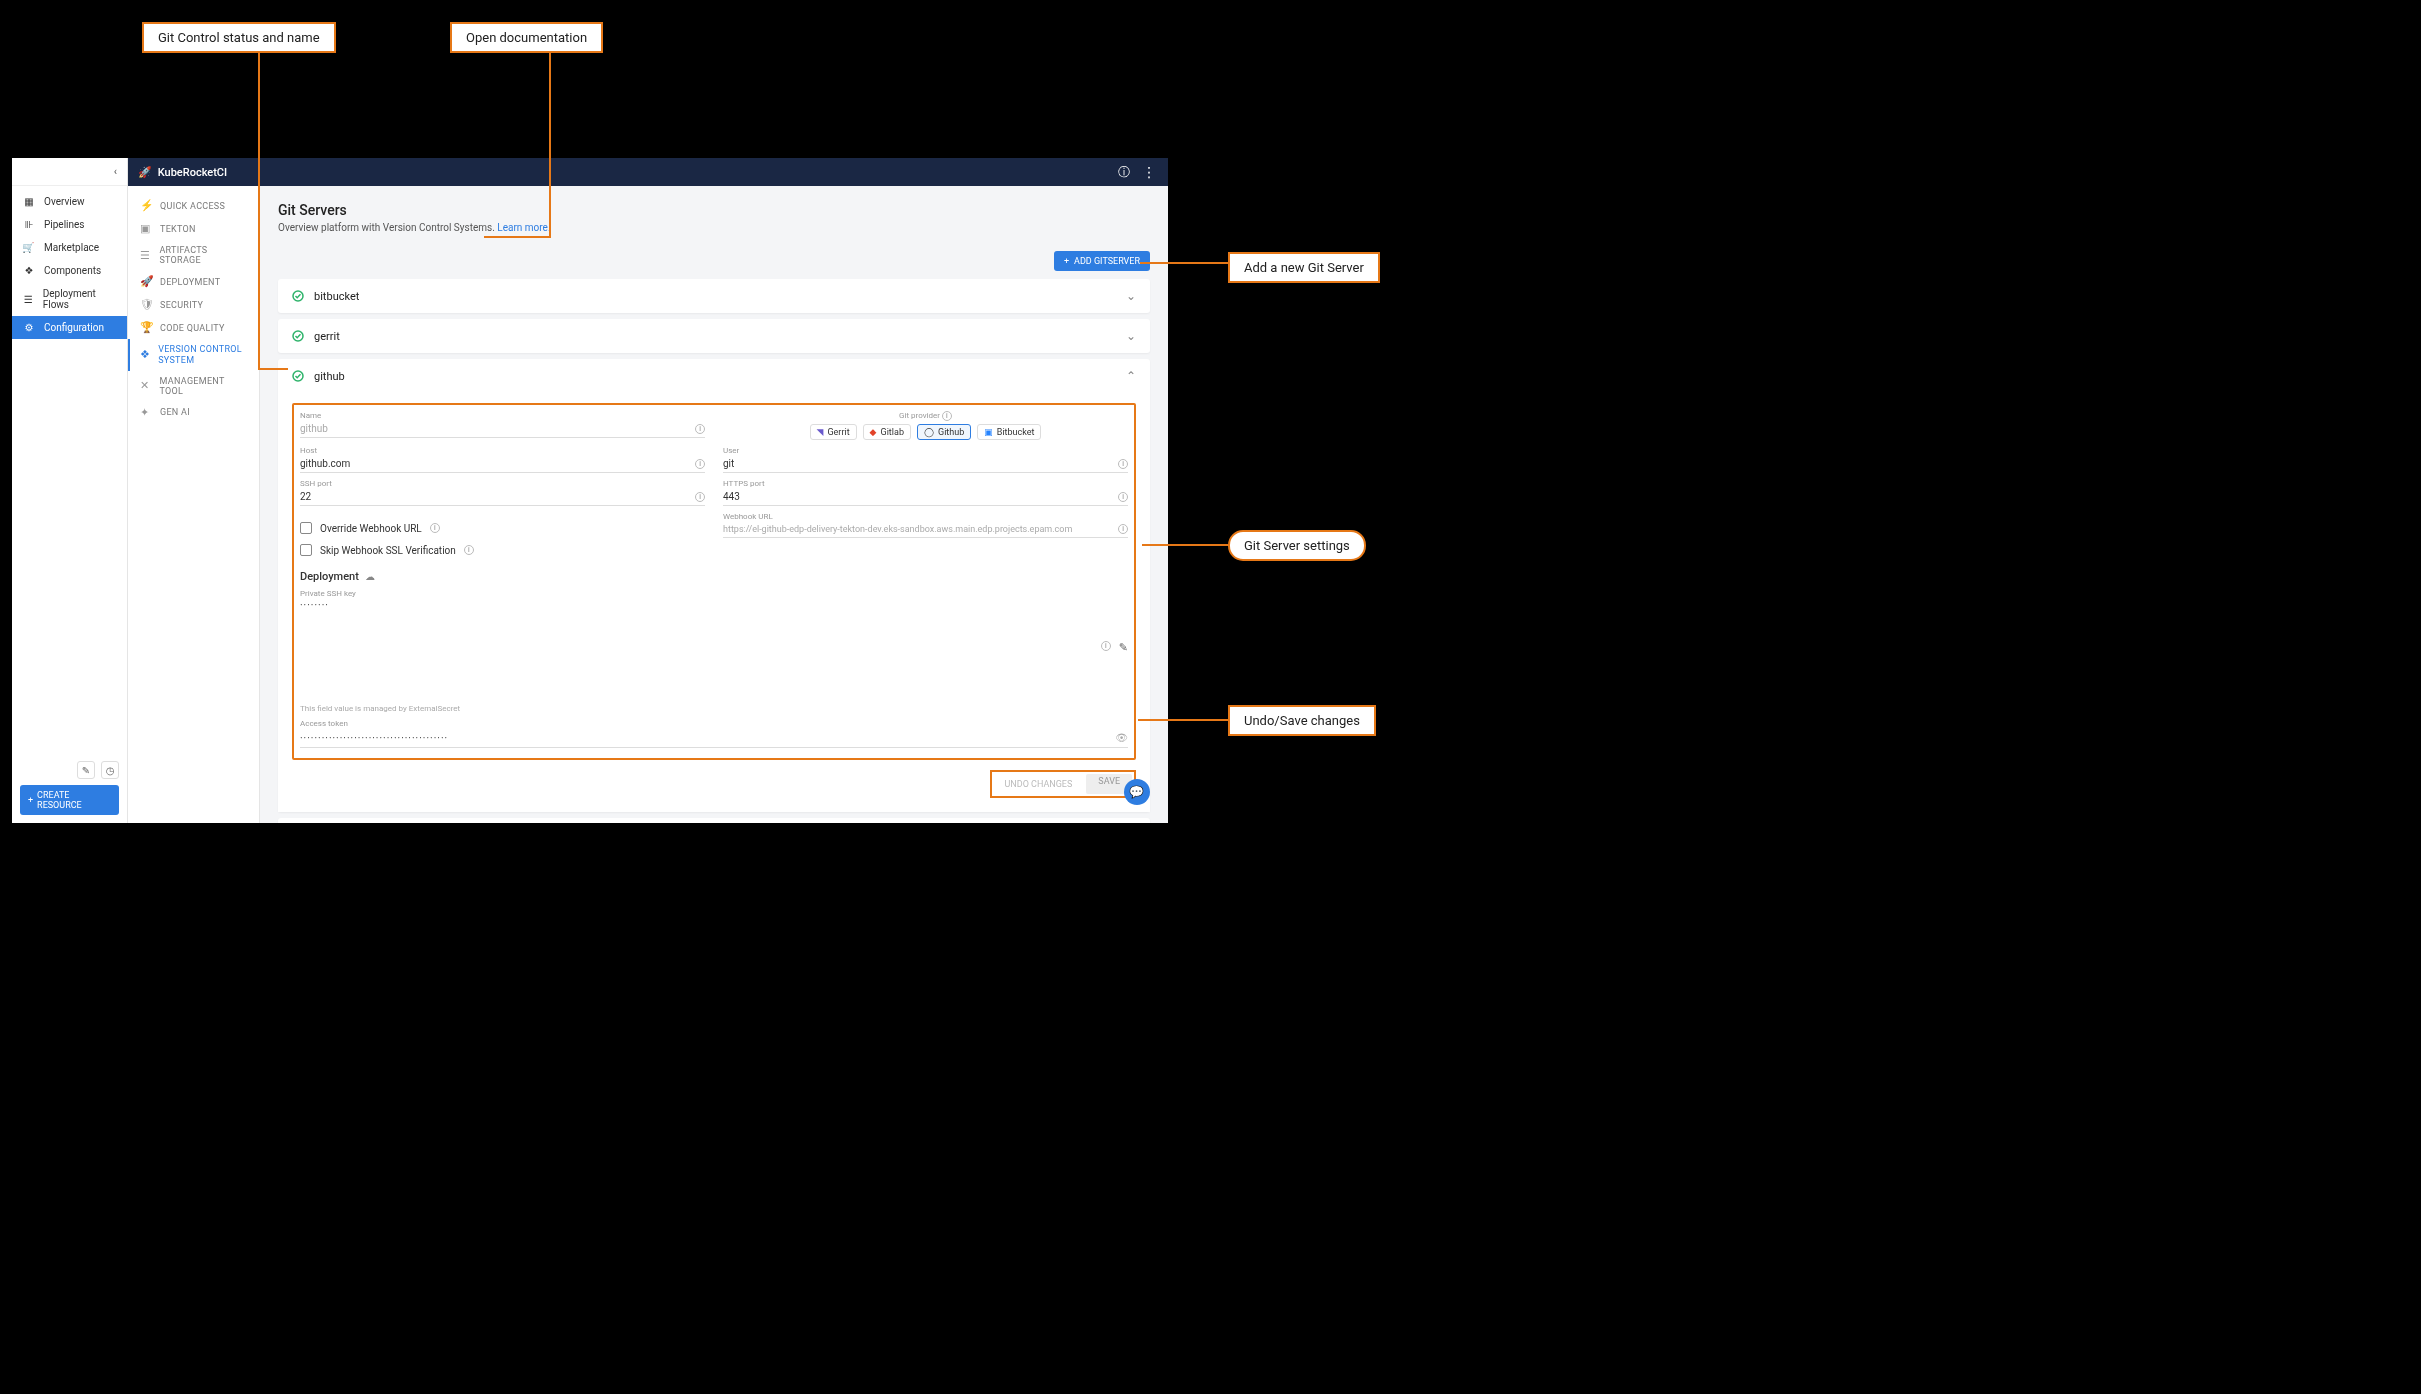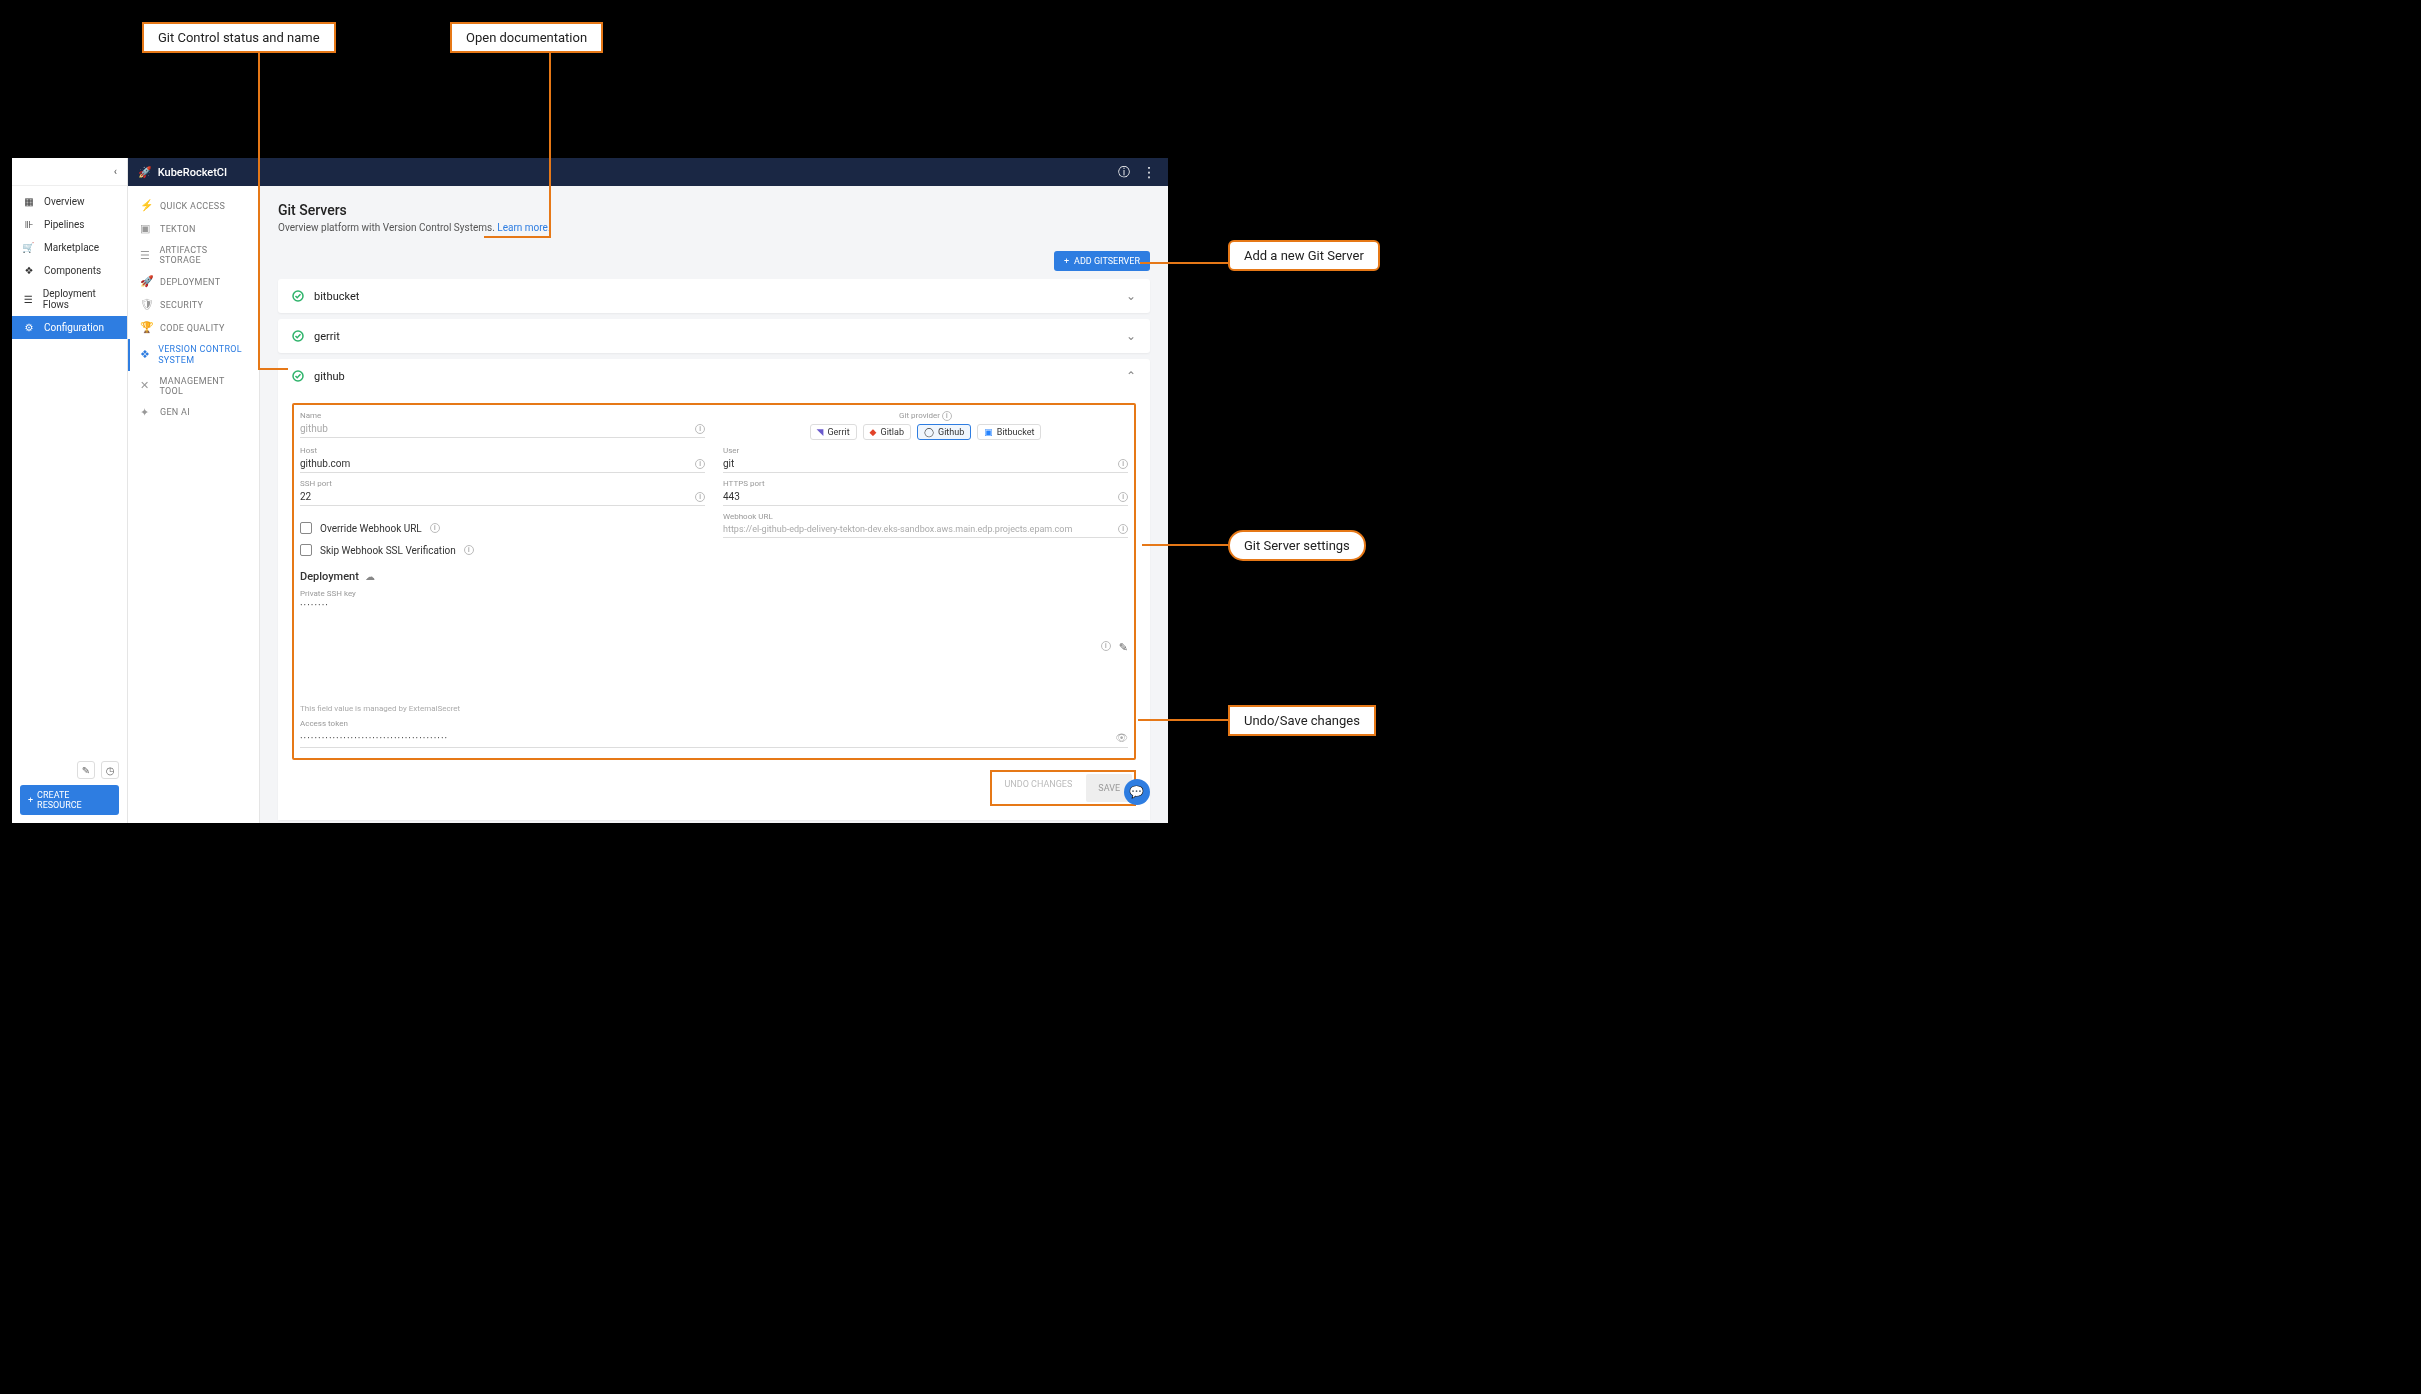--- a/index.html
+++ b/index.html
@@ -319,21 +319,21 @@
       color: #bbb;
       padding: 5px 10px;
       background: #fff;
       border: none;
       cursor: pointer;
     }
     .btn-save {
       font-size: 9px;
       color: #999;
       background: #eee;
-      padding: 9px 12px;
+      padding: 2px 12px;
       border-radius: 2px;
       cursor: pointer;
     }
     .action-box {
       border: 2px solid #e67817;
       display: inline-flex;
       gap: 4px;
       padding: 2px;
     }
     .chat-bubble {
@@ -364,21 +364,21 @@
 <div class="stage">
 
   <div class="annotation" style="left:142px; top:22px;">Git Control status and name</div>
   <div class="ann-line ann-line-v" style="left:258px; top:52px; height:316px;"></div>
   <div class="ann-line ann-line-h" style="left:258px; top:368px; width:30px;"></div>
 
   <div class="annotation" style="left:450px; top:22px;">Open documentation</div>
   <div class="ann-line ann-line-v" style="left:549px; top:52px; height:186px;"></div>
   <div class="ann-line ann-line-h" style="left:484px; top:236px; width:65px;"></div>
 
-  <div class="annotation" style="left:1228px; top:240px;border-radius:6px;">Add a new Git Server</div>
+  <div class="annotation" style="left:1228px; top:252px;">Add a new Git Server</div>
   <div class="ann-line ann-line-h" style="left:1140px; top:262px; width:88px;"></div>
 
   <div class="annotation" style="left:1228px; top:530px;border-radius:15px;">Git Server settings</div>
   <div class="ann-line ann-line-h" style="left:1142px; top:544px; width:86px;"></div>
 
   <div class="annotation" style="left:1228px; top:705px;">Undo/Save changes</div>
   <div class="ann-line ann-line-h" style="left:1138px; top:719px; width:90px;"></div>
 
   <div class="app-window">
 

